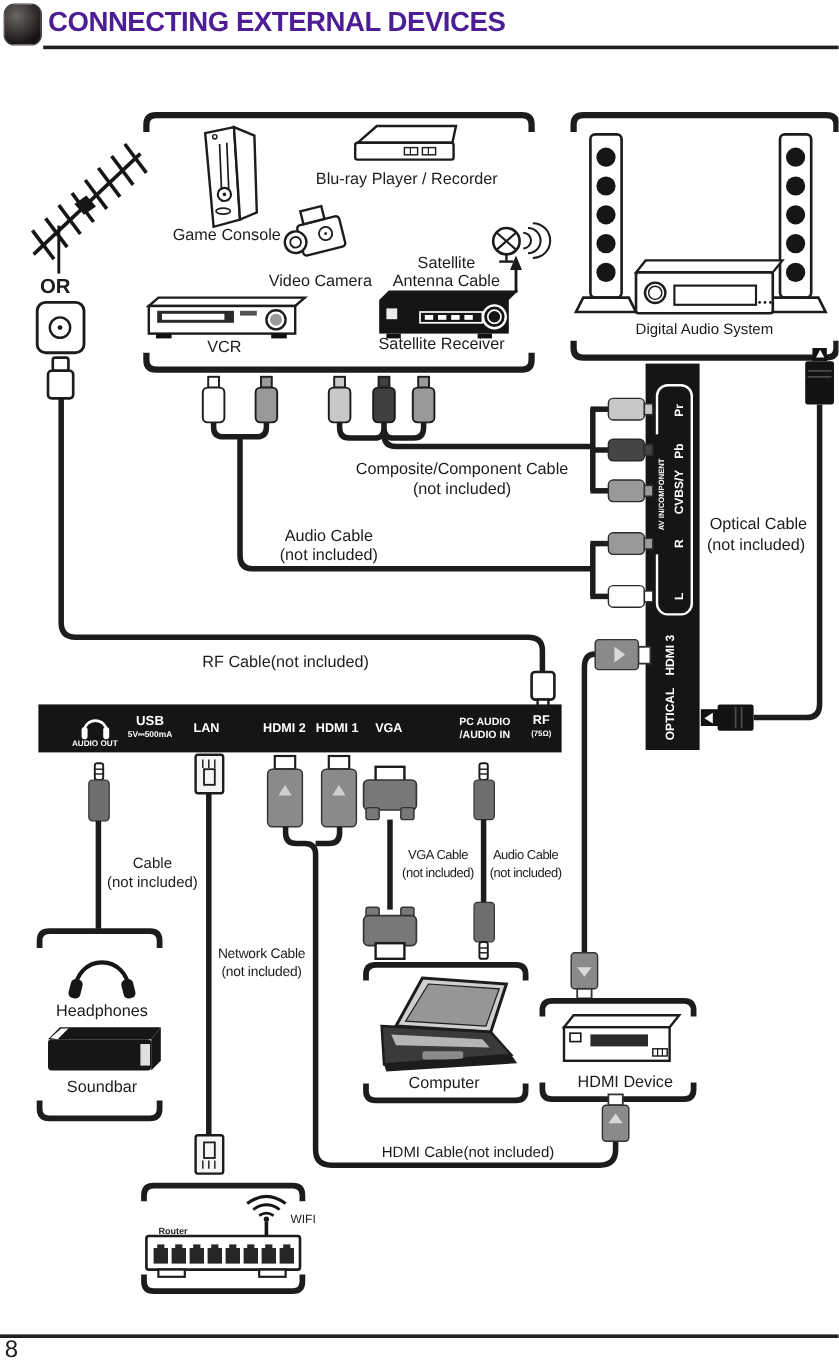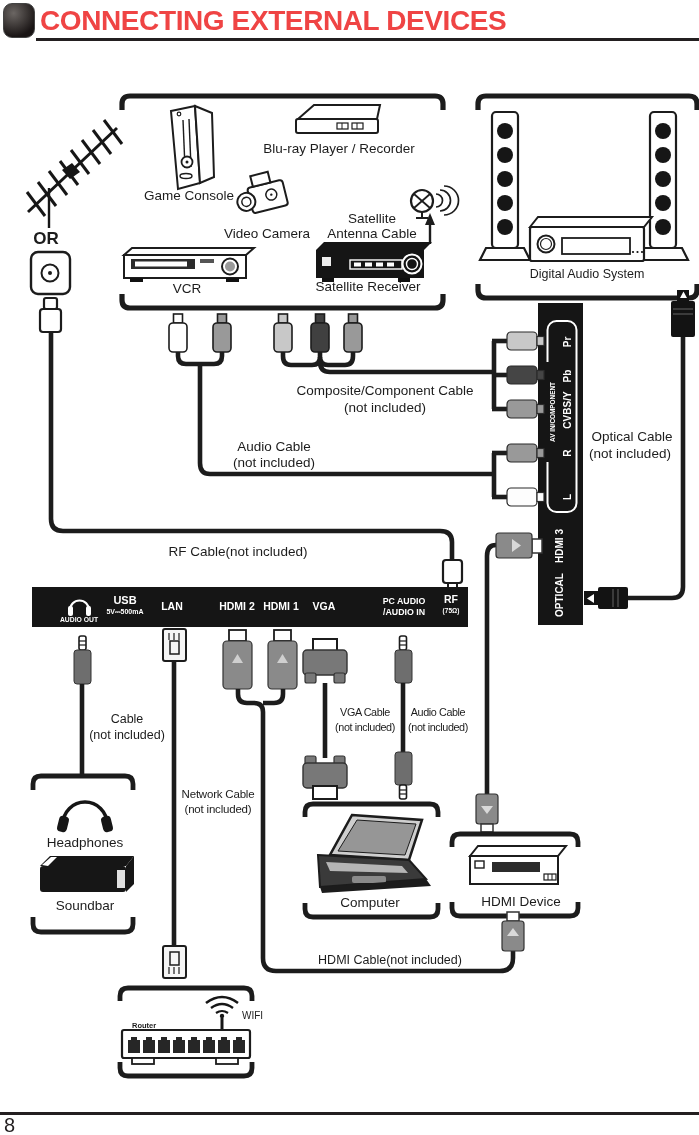--- a/index.html
+++ b/index.html
@@ -1,20 +1,20 @@
 <!DOCTYPE html>
 <html><head>
 <meta charset="utf-8">
 <style>
   html,body{margin:0;padding:0;background:#fff;}
   .page{position:relative;width:699px;height:1135px;background:#fff;overflow:hidden;
         font-family:"Liberation Sans","DejaVu Sans",sans-serif;}
   .hdr-icon{position:absolute;left:3px;top:3px;width:30px;height:33px;border-radius:9px;
         background:radial-gradient(circle at 32% 28%,#6b6663,#191414 75%);border:1px solid #444;}
-  .hdr-title{position:absolute;left:40px;top:5px;font-size:28px;font-weight:bold;color:#ef4444;
+  .hdr-title{position:absolute;left:40px;top:5px;font-size:23px;font-weight:bold;color:#4c1d95;
         letter-spacing:-0.4px;white-space:nowrap;}
   .hdr-rule{position:absolute;left:36px;top:38px;width:663px;height:3px;background:#231f20;}
   .ftr-rule{position:absolute;left:0;top:1112px;width:699px;height:3px;background:#231f20;}
   .ftr-num{position:absolute;left:4px;top:1114px;font-size:20px;color:#231f20;}
   svg{position:absolute;left:0;top:0;}
   svg text{fill:#1c1c1c;}
   .lbl{font-size:13.5px;}
   .lbl-m{font-size:12.5px;}
   .lbl-s{font-size:11.5px;letter-spacing:-0.2px;}
   .lbl-c{font-size:10.8px;letter-spacing:-0.4px;}

